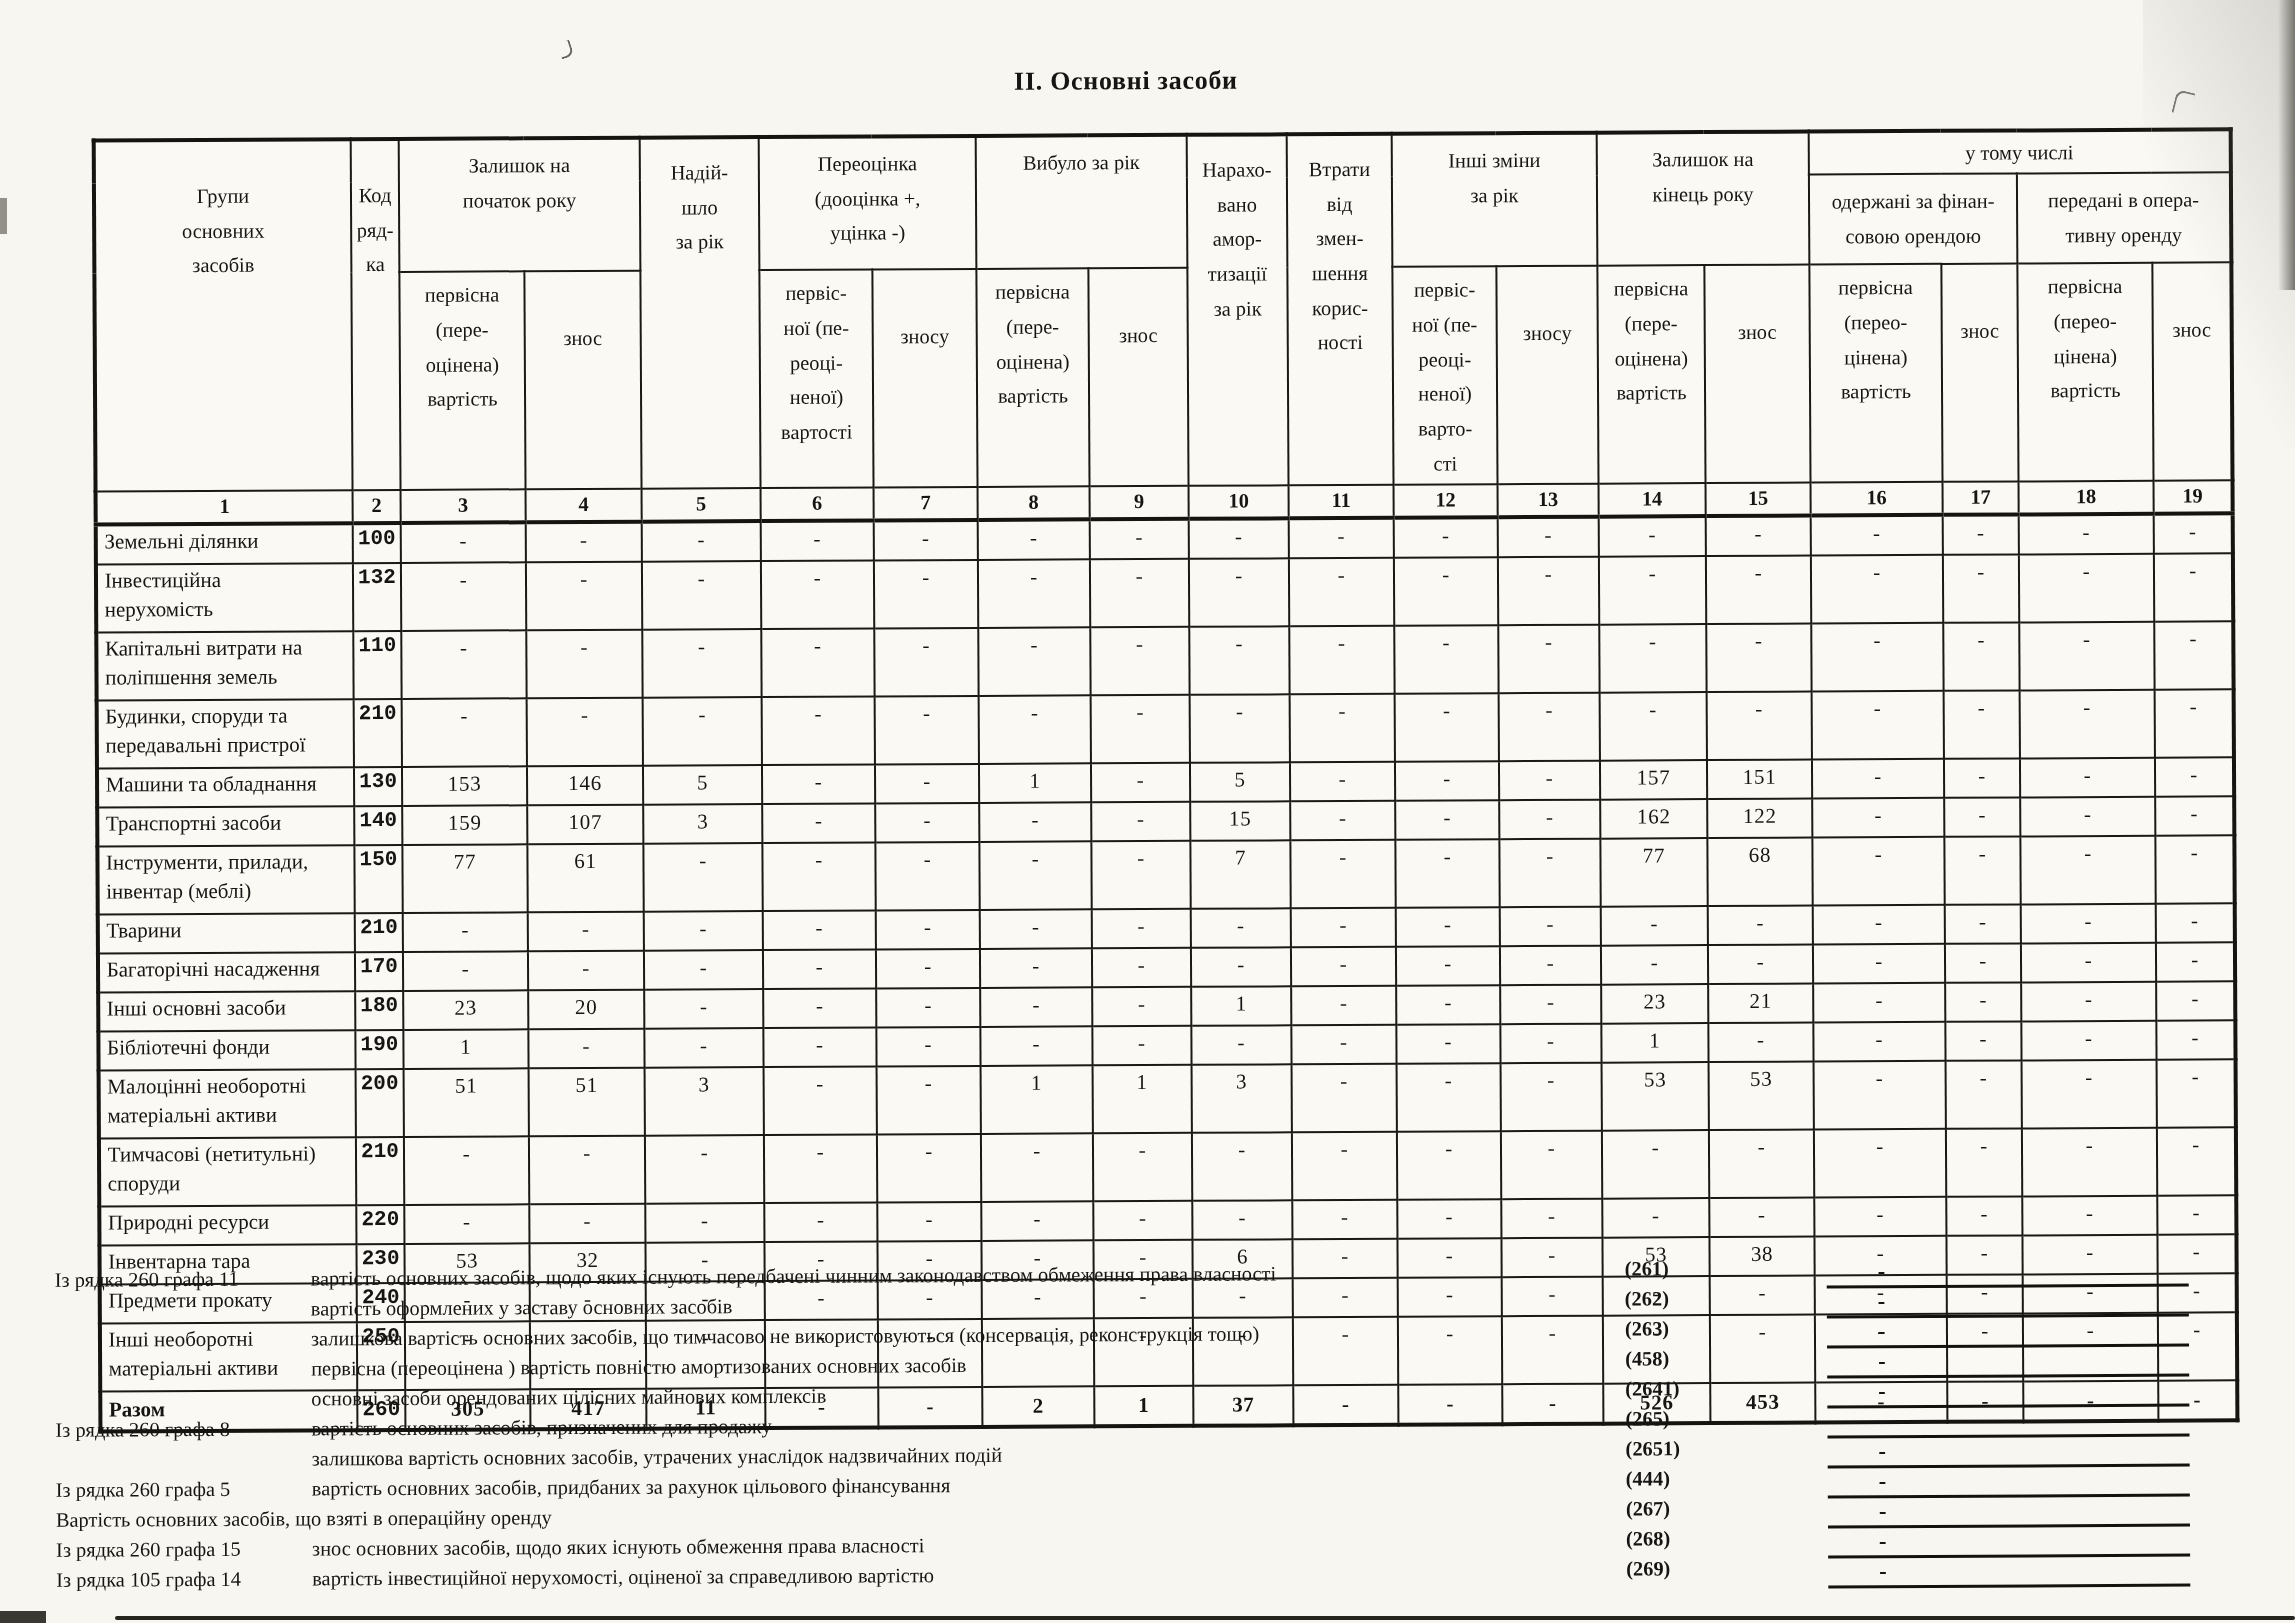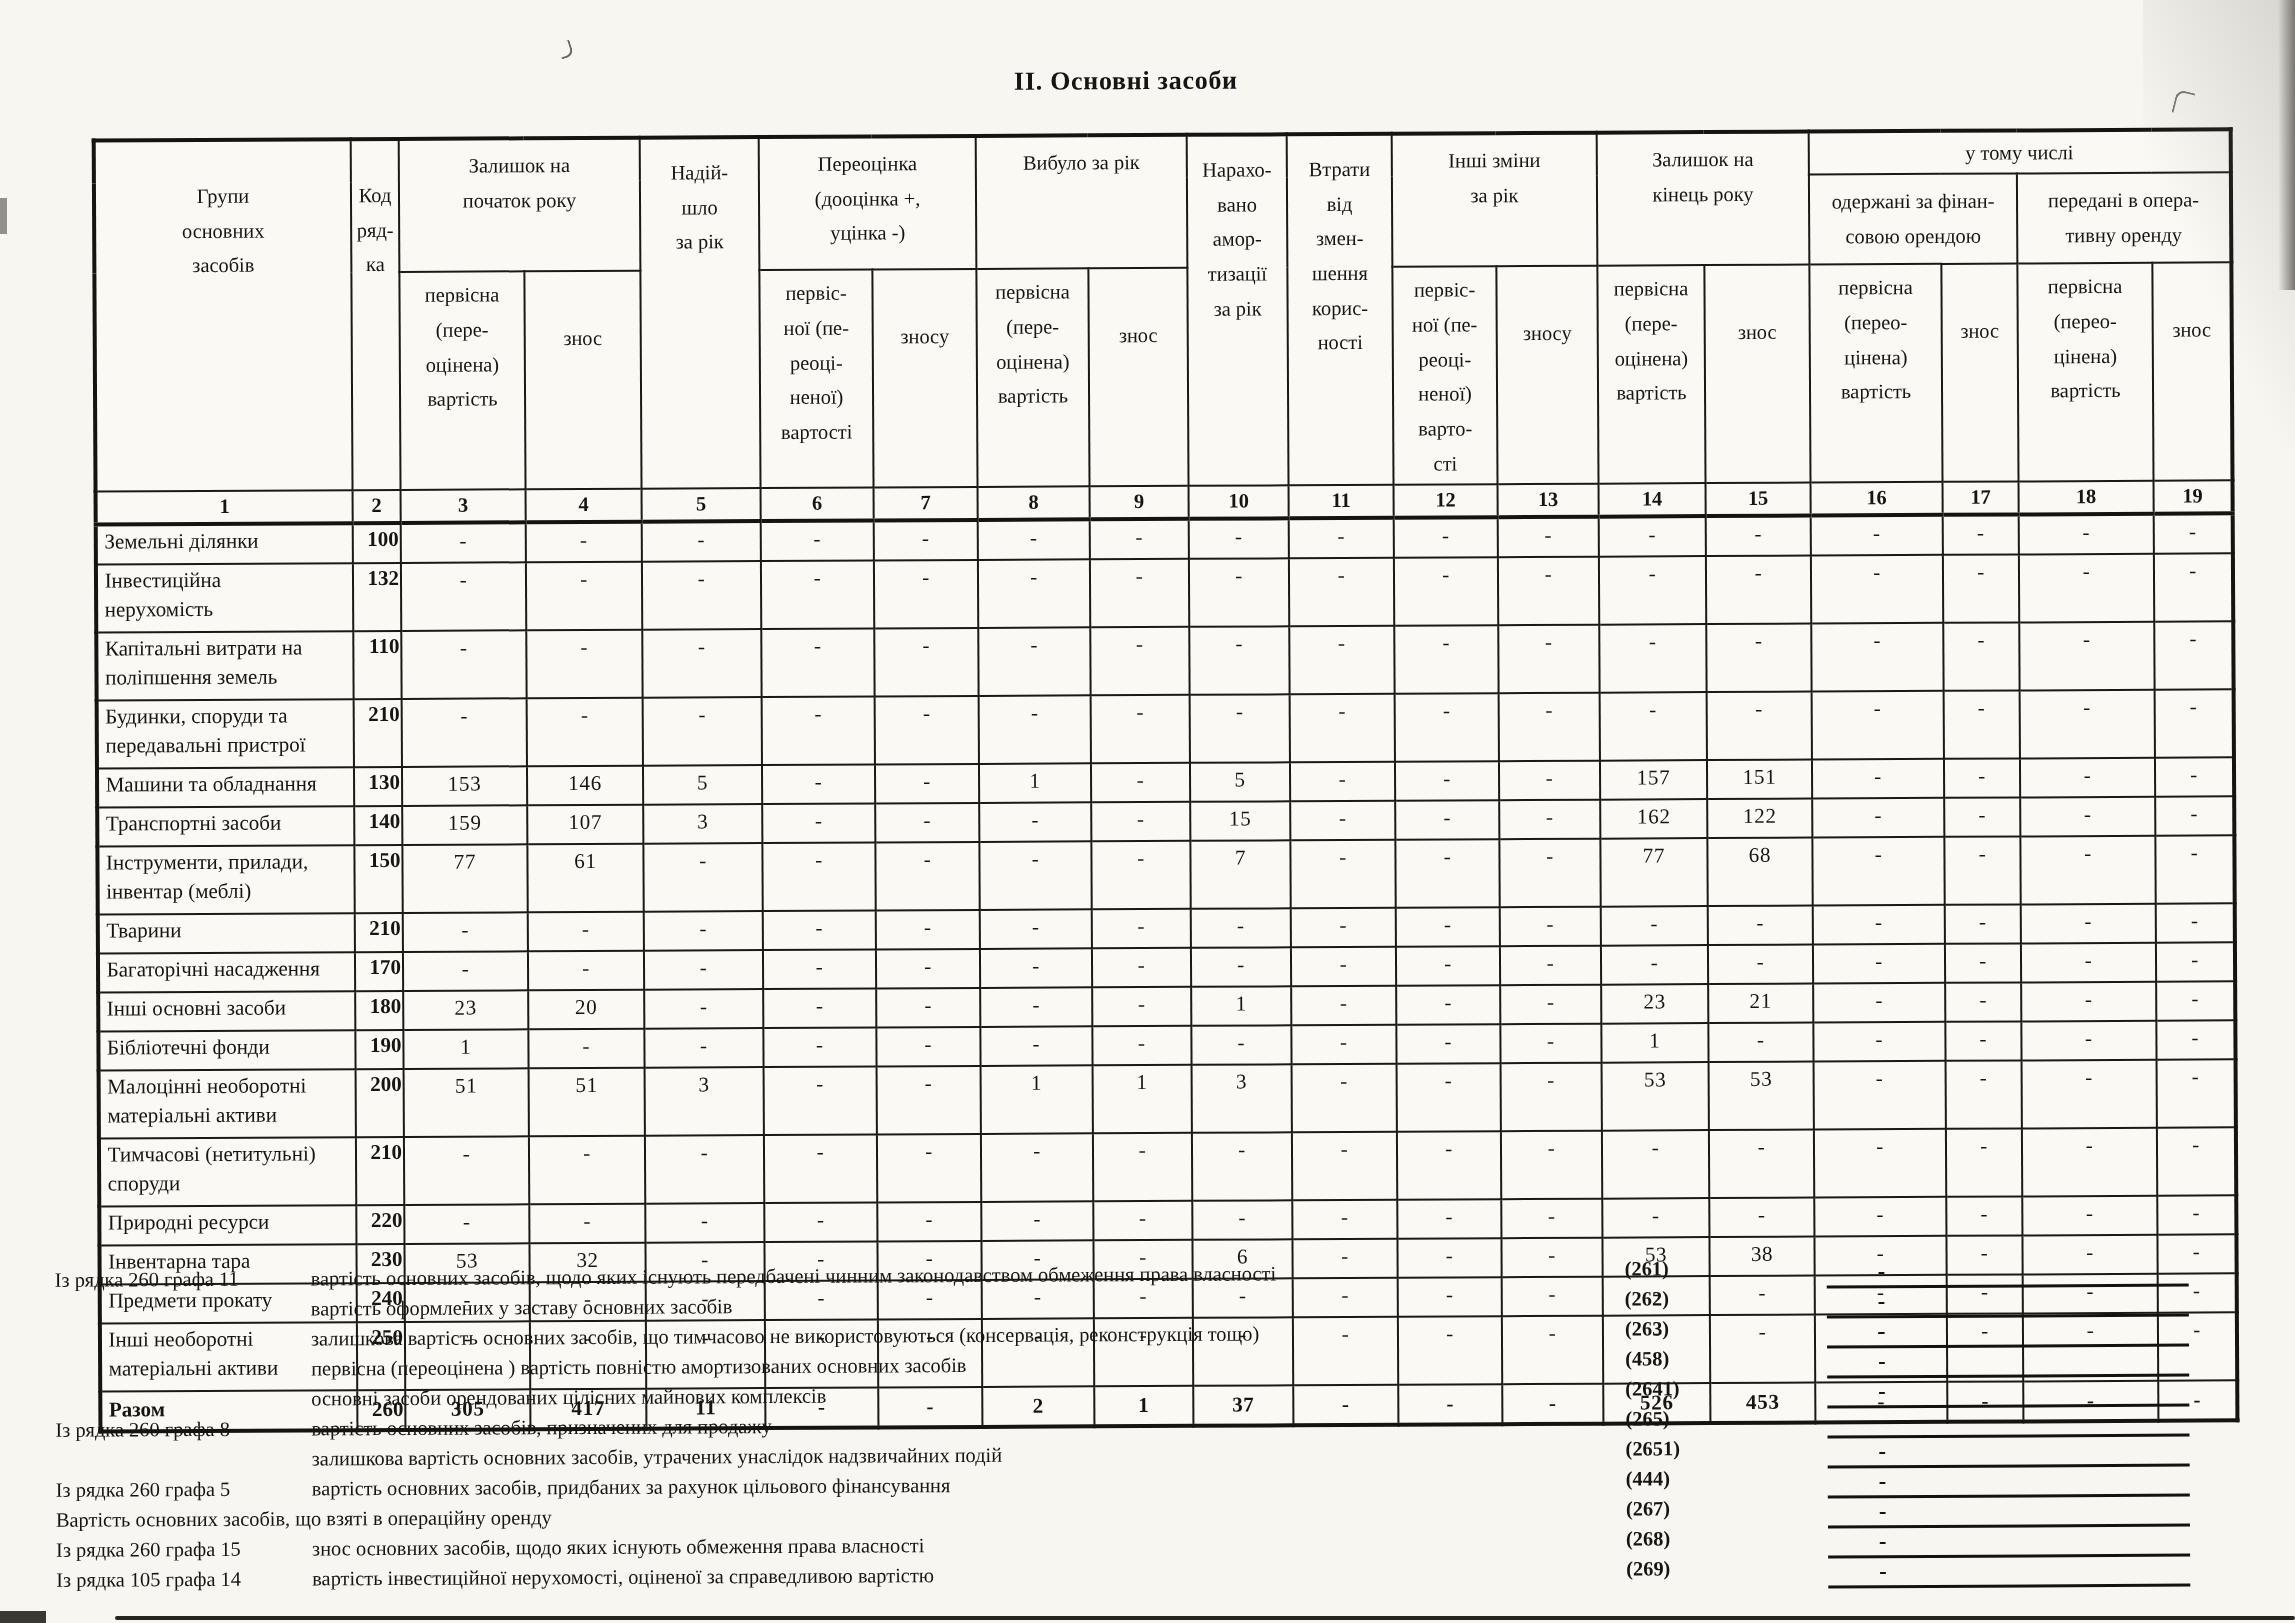--- a/index.html
+++ b/index.html
@@ -32,21 +32,21 @@
   th.vhead{vertical-align:top;padding-top:37px;}
   th.sub{vertical-align:top;padding-top:5.3px;}
   th.sub-mid{vertical-align:top;padding-top:49px;}
   tr.numrow td{
     height:28px;font-weight:bold;font-size:20.4px;text-align:center;
     border-bottom:4px solid #161411;vertical-align:middle;
   }
   tbody td{font-size:21px;}
   td.lbl{text-align:left;padding:1.3px 6.6px;white-space:pre-line;
          line-height:29px;vertical-align:top;}
-  td.code{text-align:right;font-weight:bold;vertical-align:top;padding-top:2.6px;}
+  td.code{text-align:center;font-weight:bold;vertical-align:top;padding-top:2.6px;font-family:Liberation Mono, monospace;}
   td.val{text-align:center;vertical-align:top;padding-top:4px;letter-spacing:0.7px;}
   tr.short td{height:32px;}
   tr.tall td{height:61px;}
   tr.total td{height:36px;font-weight:bold;vertical-align:middle;padding-top:0;}
   
   .footnotes{position:absolute;left:49px;top:1268px;width:2201px;font-size:20.4px;}
   .fn-line{position:relative;height:30px;white-space:nowrap;}
   .fn-prefix{position:absolute;left:0;top:0;}
   .fn-text{position:absolute;left:256px;top:0;}
   .fn-code{position:absolute;left:1570px;top:-2.6px;font-weight:bold;}

